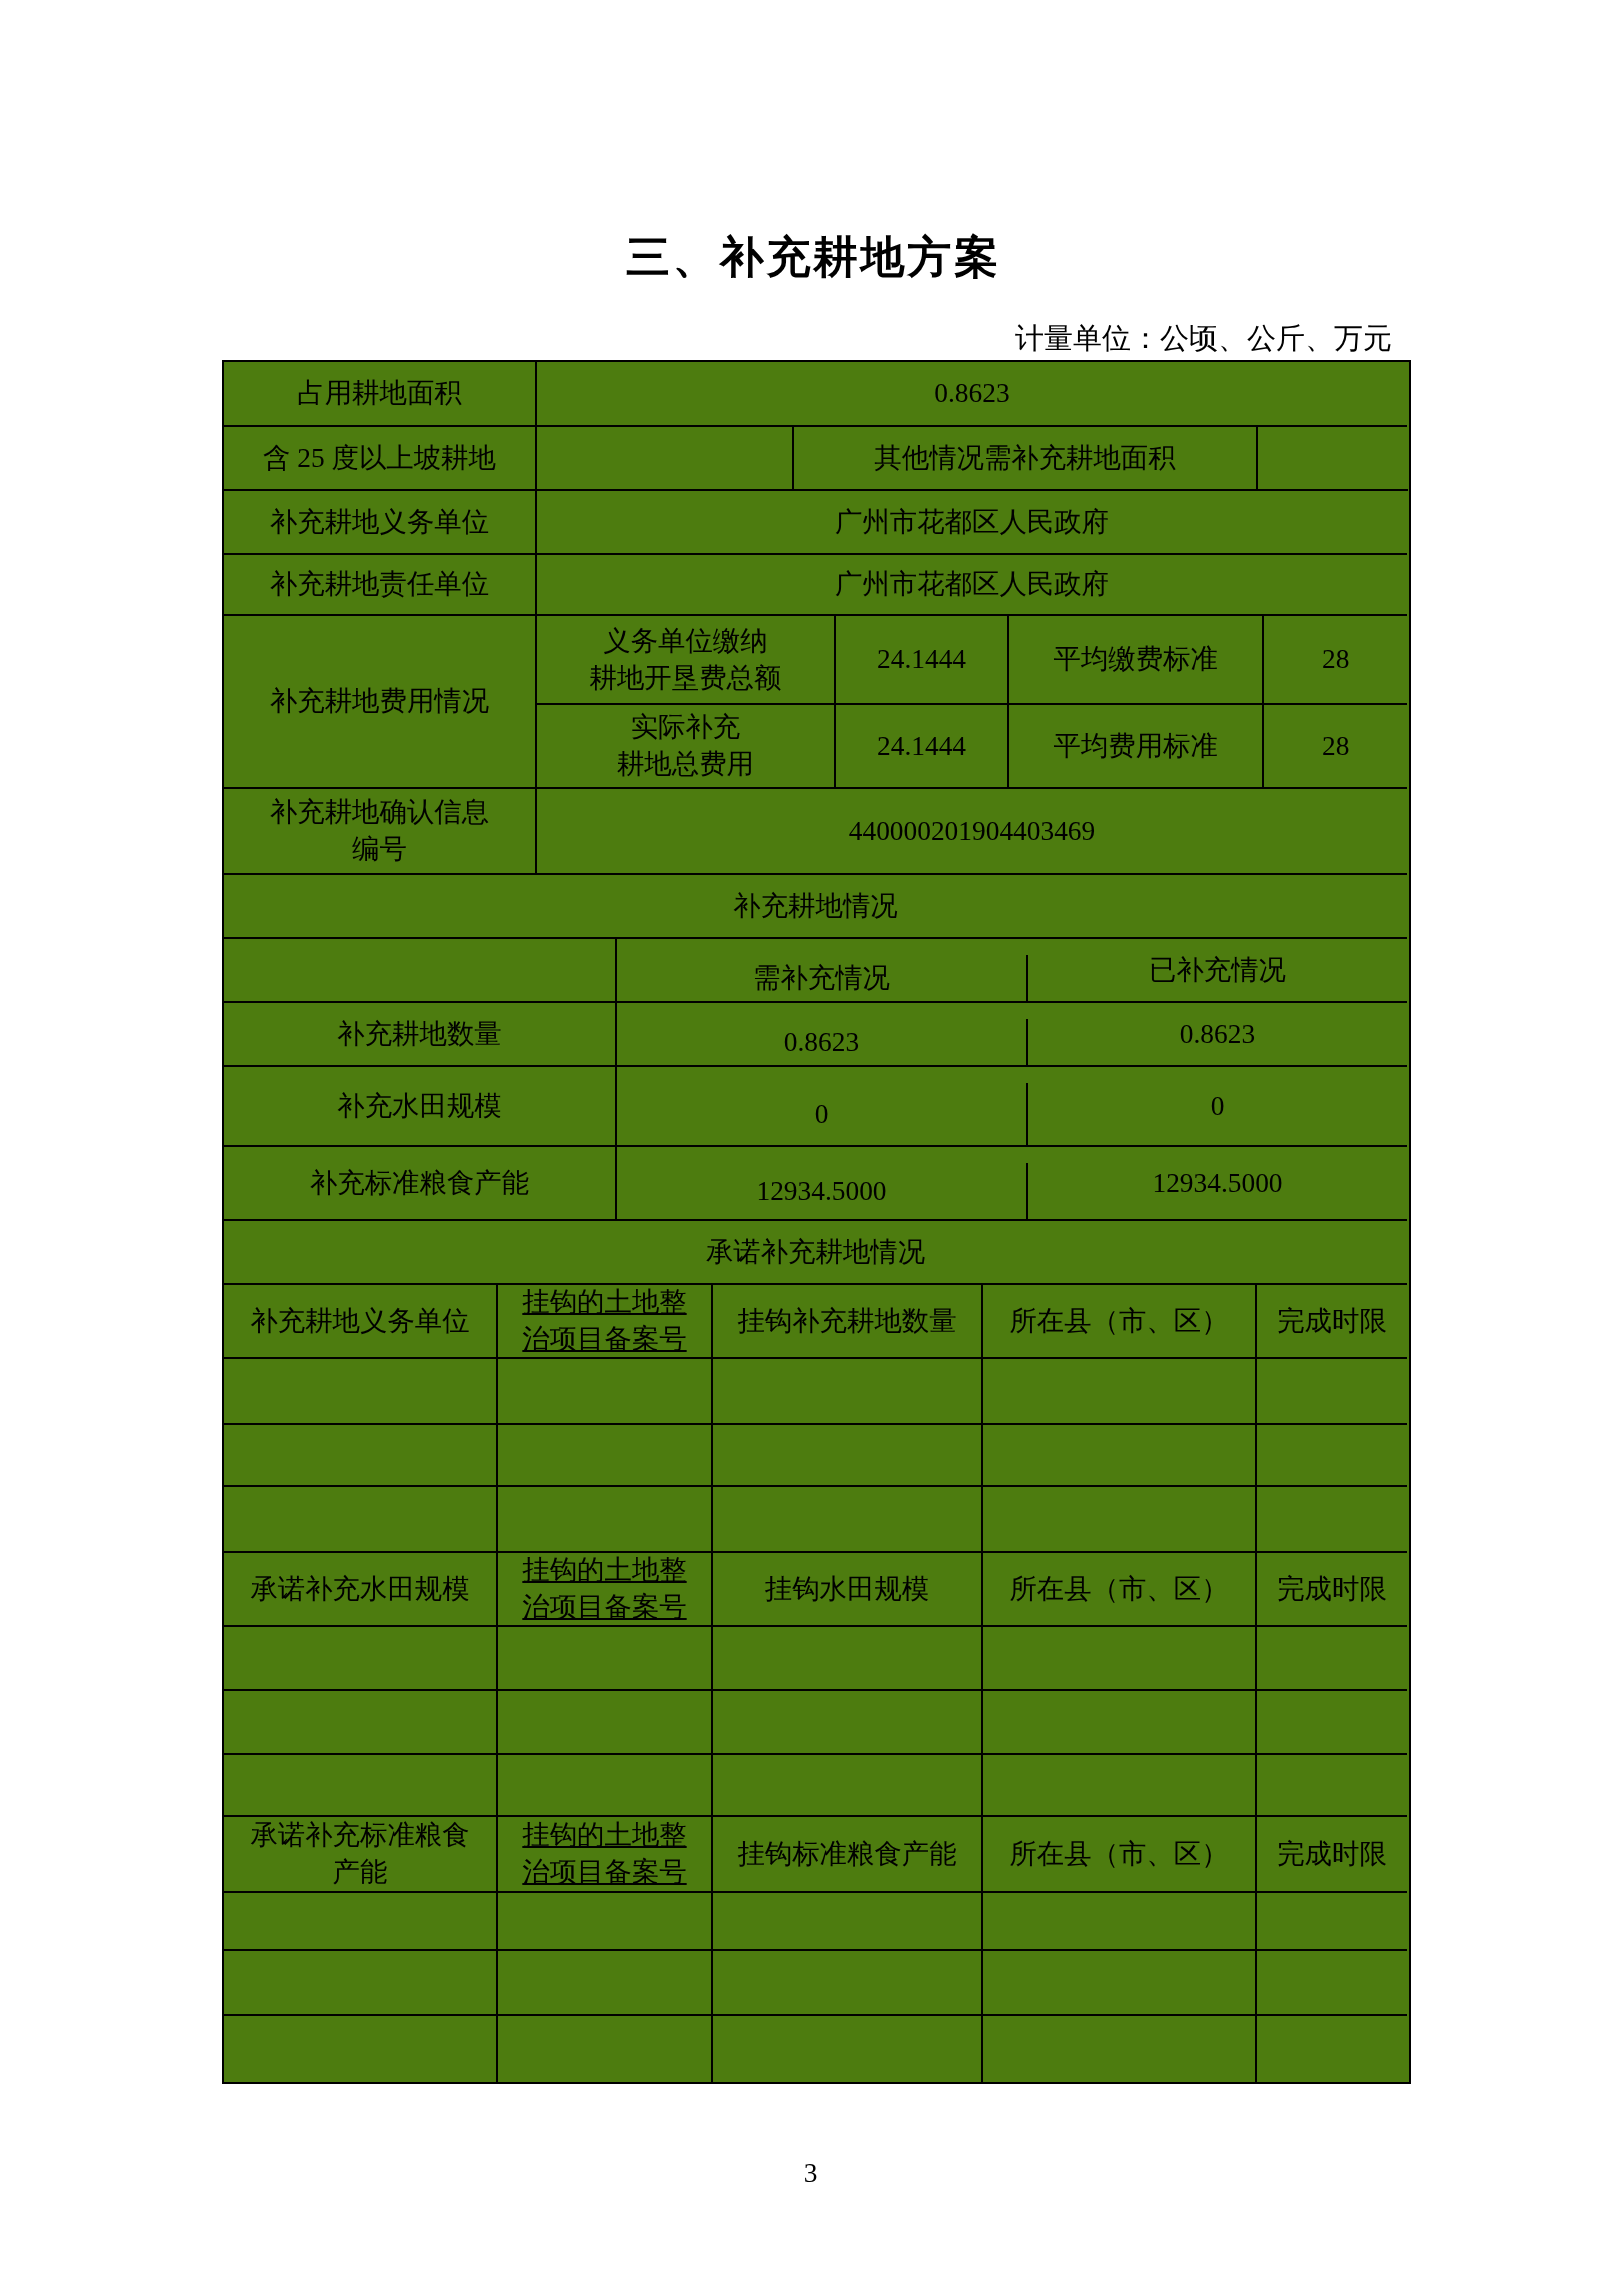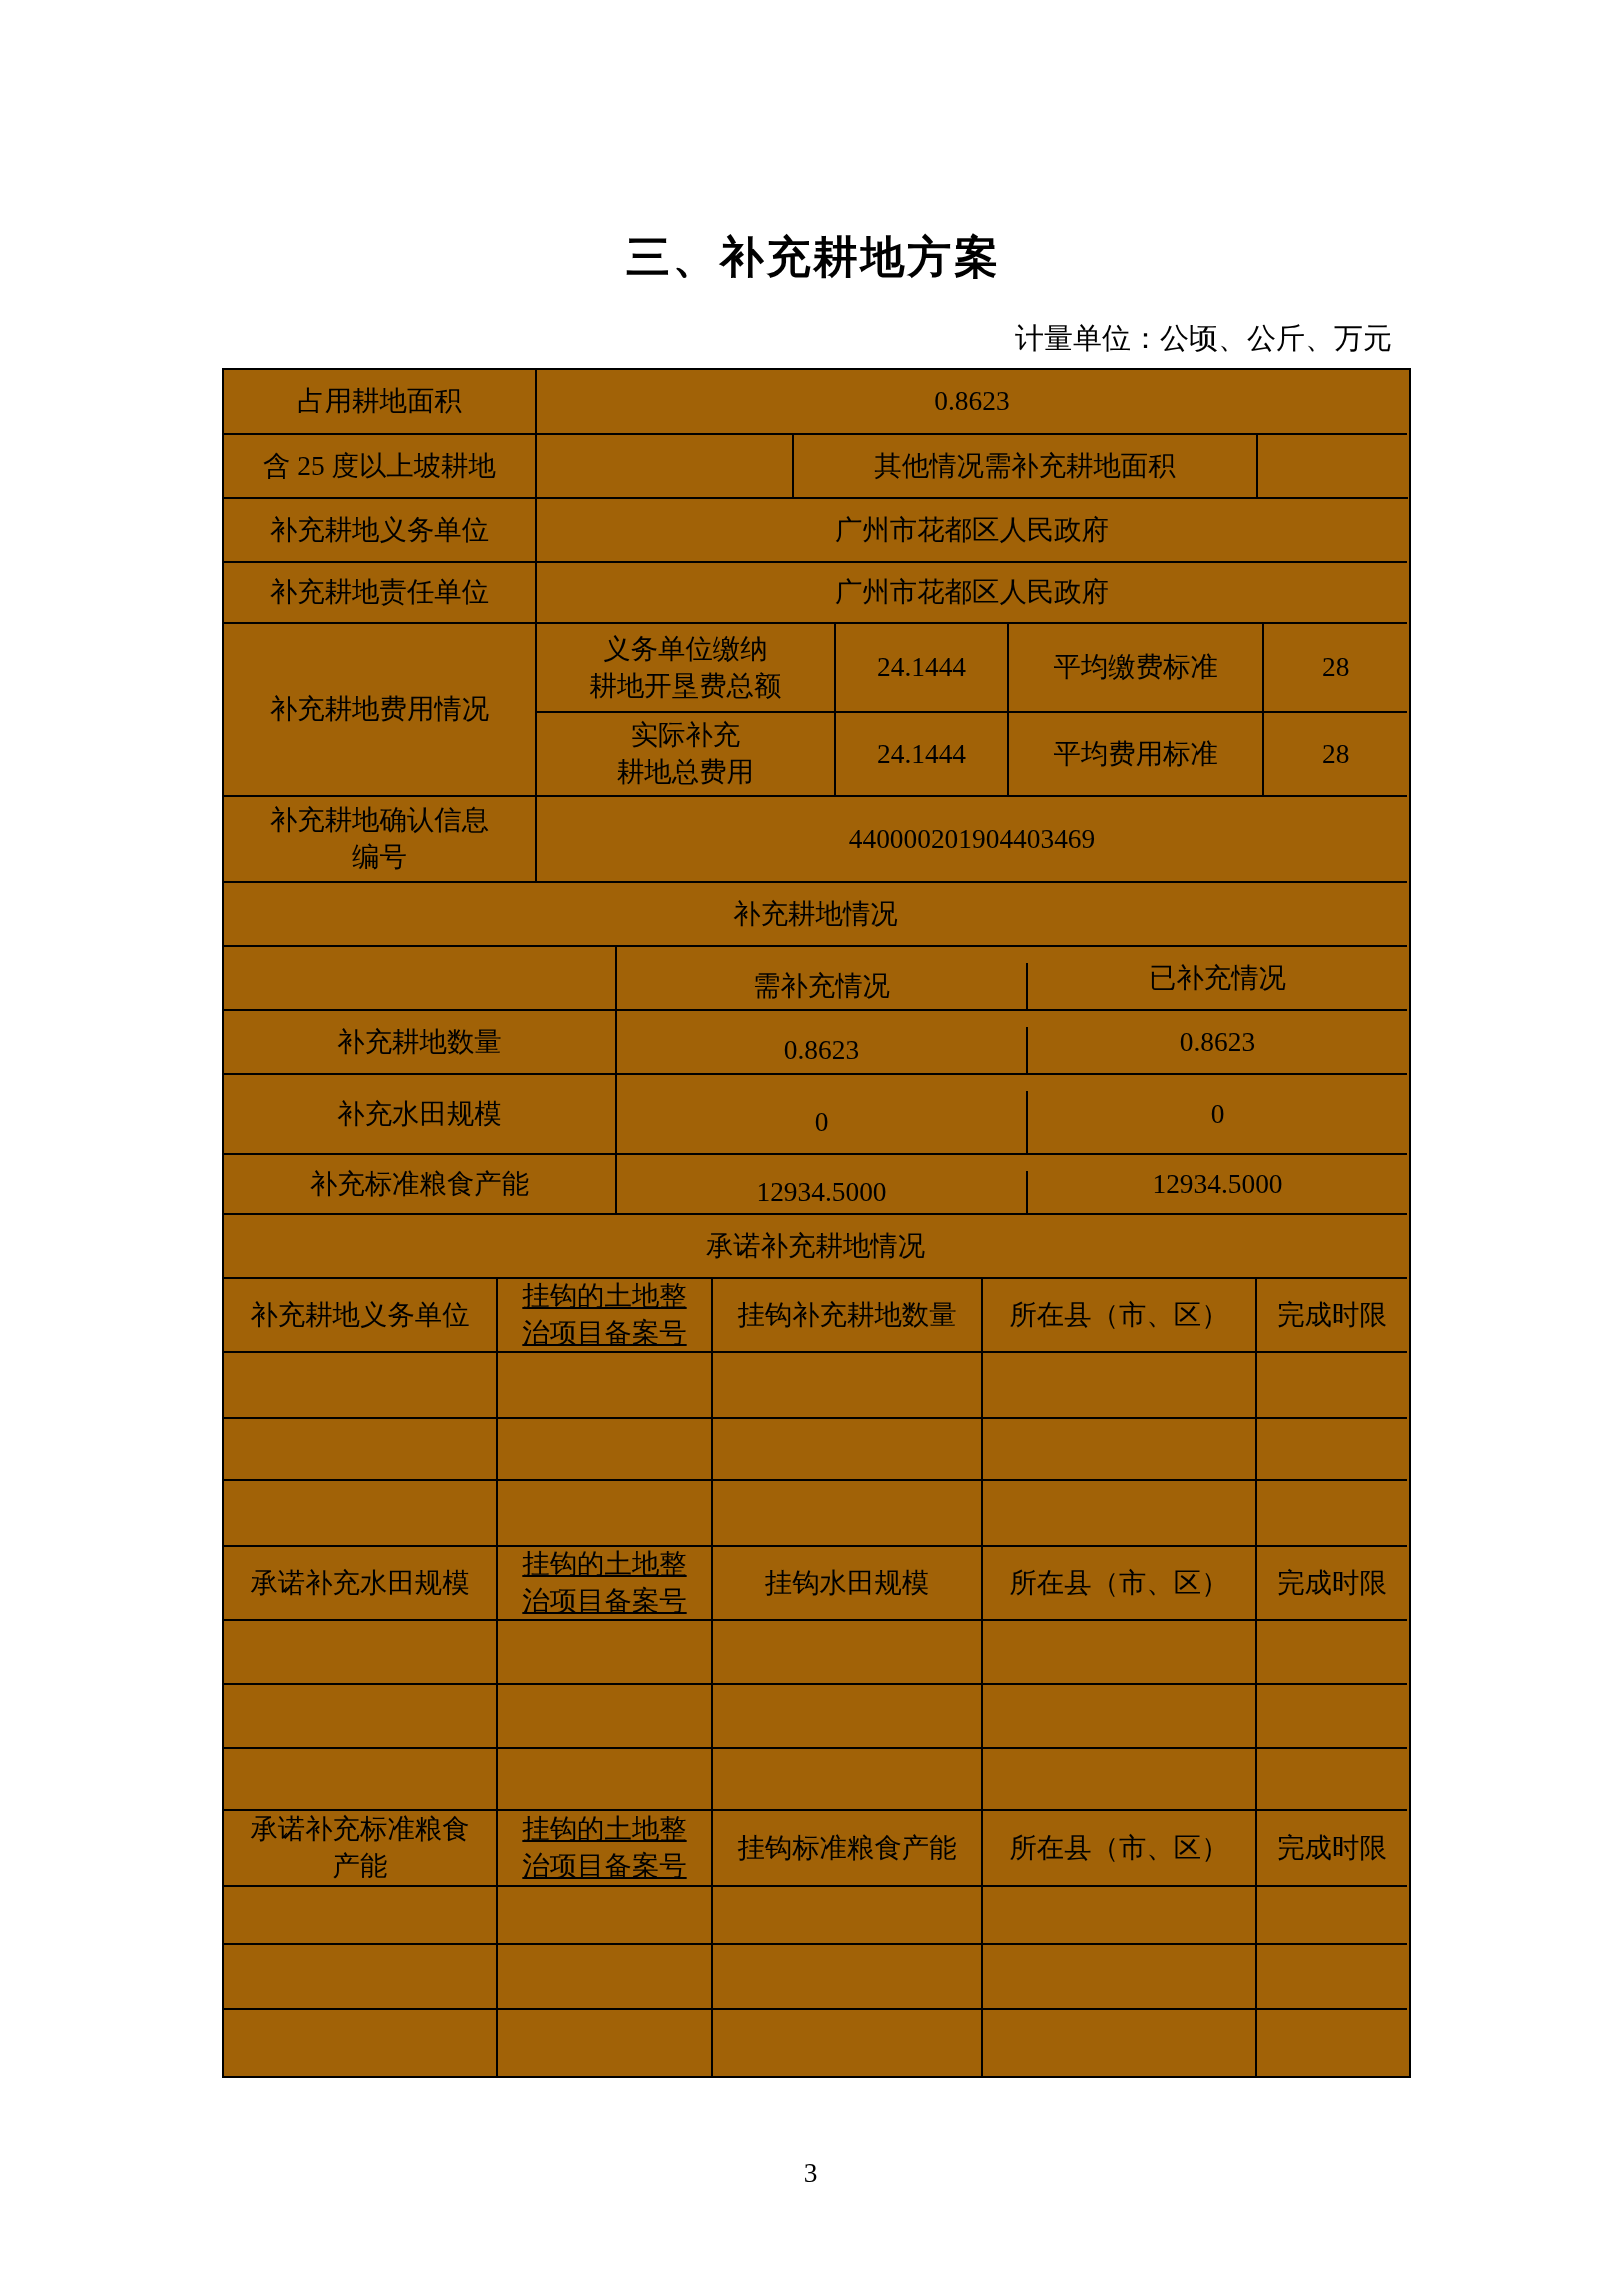--- a/index.html
+++ b/index.html
@@ -18,22 +18,22 @@
   .unit-note {
     position: absolute; top: 319px; left: 222px; width: 1170px;
     text-align: right; font-size: 29px;
   }
   .pageno {
     position: absolute; top: 2158px; left: 0; width: 1621px;
     text-align: center; font-size: 27.4px;
   }
 
   .tbl {
-    position: absolute; top: 368px; left: 222px; width: 1189px;
-    border: 2.9px solid #000; background: #a16207;
+    position: absolute; top: 360px; left: 222px; width: 1189px;
+    border: 2.9px solid #000; background: #4d7c0f;
   }
   .row { display: flex; }
   .c {
     border-right: 2.9px solid #000; border-bottom: 2.9px solid #000;
     display: flex; align-items: center; justify-content: center;
     text-align: center; font-size: 27.4px; line-height: 1.35;
     white-space: pre-line; overflow: hidden;
   }
   .lc { border-right: none; }
   .lr > .c { border-bottom: none; }
@@ -130,21 +130,21 @@
       <div class="c wp2">0.8623</div>
       <div class="c wp3 lc">0.8623</div>
     </div>
 
     <div class="row" style="height:80px">
       <div class="c wp1">补充水田规模</div>
       <div class="c wp2">0</div>
       <div class="c wp3 lc">0</div>
     </div>
 
-    <div class="row" style="height:60px">
+    <div class="row" style="height:74px">
       <div class="c wp1">补充标准粮食产能</div>
       <div class="c wp2">12934.5000</div>
       <div class="c wp3 lc">12934.5000</div>
     </div>
 
     <div class="row" style="height:64px">
       <div class="c wfull lc">承诺补充耕地情况</div>
     </div>
 
     <div class="row" style="height:74px">

